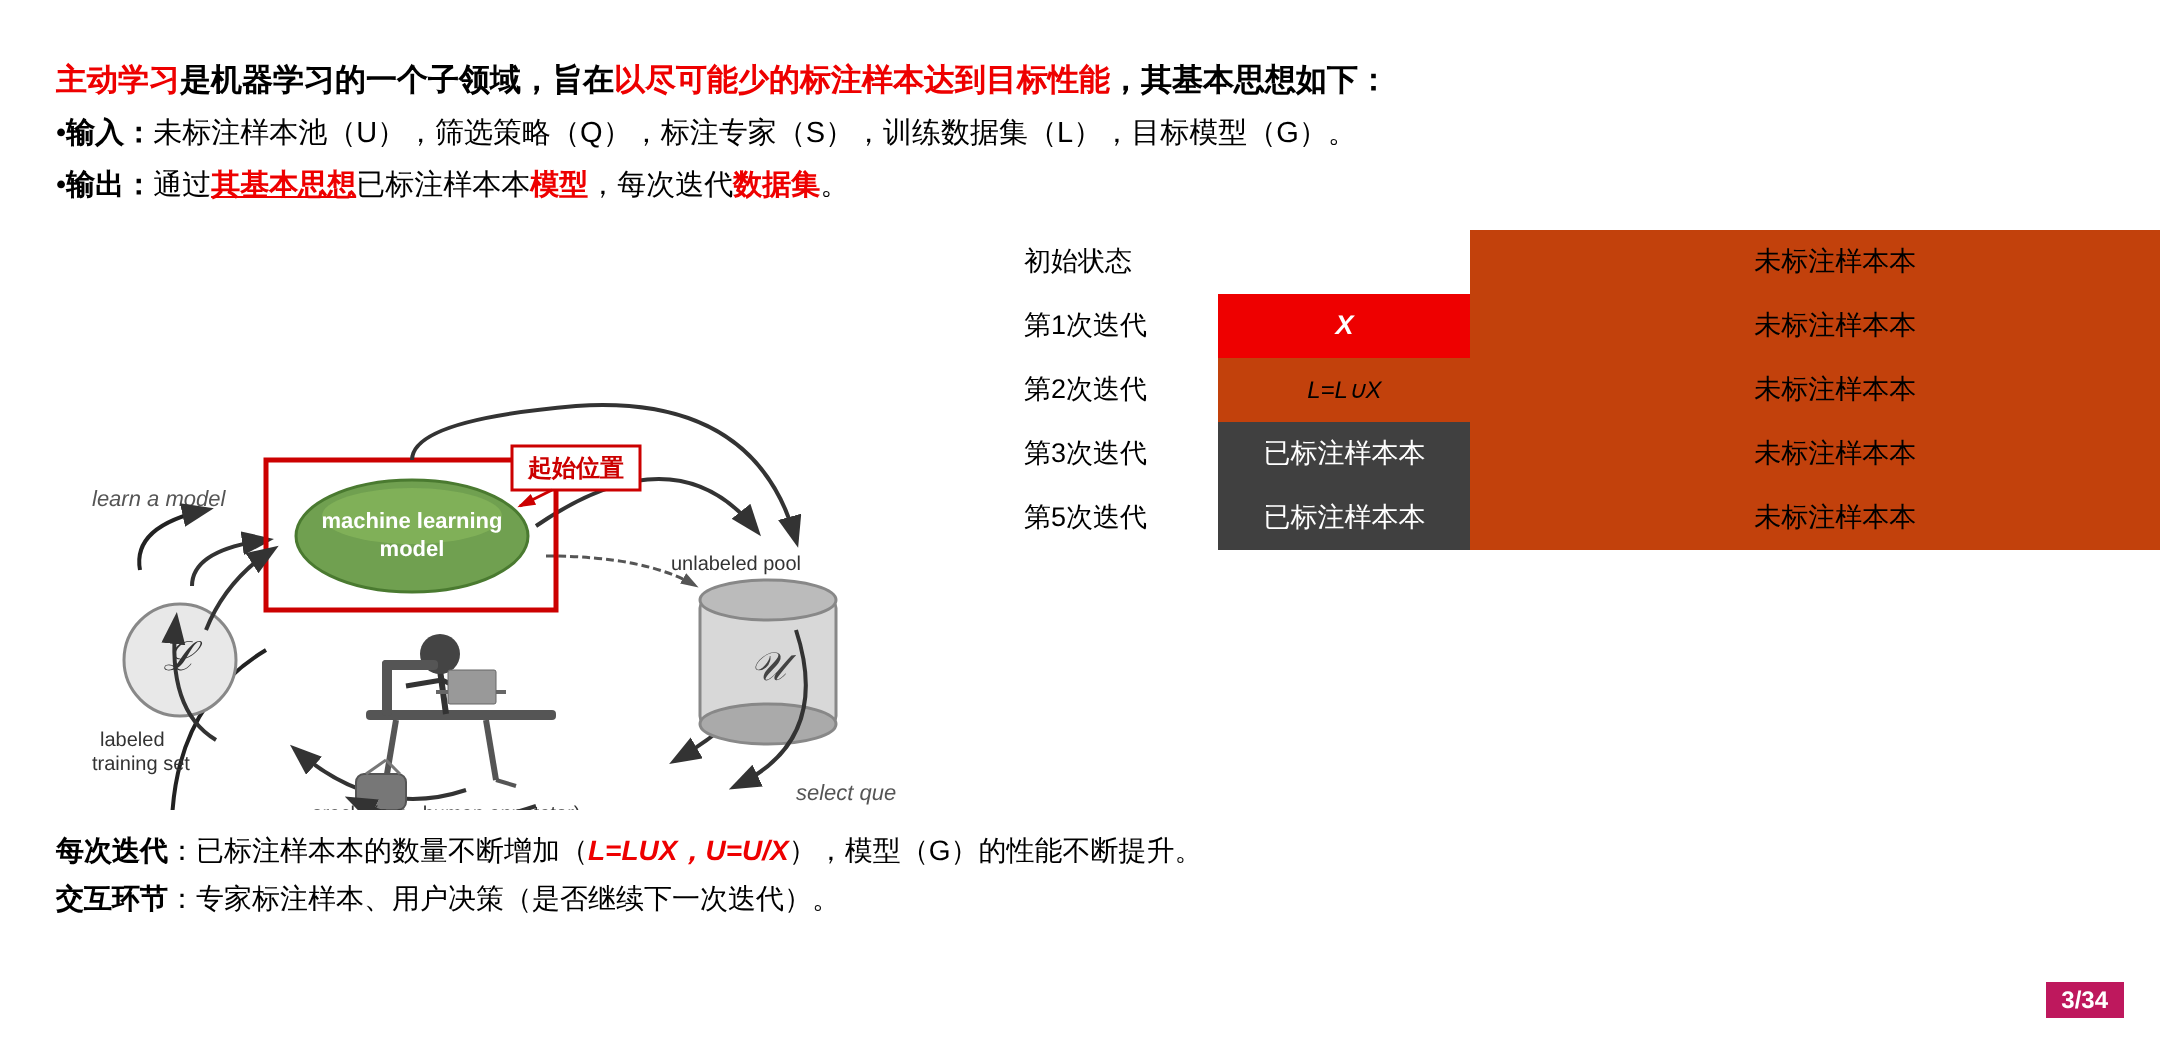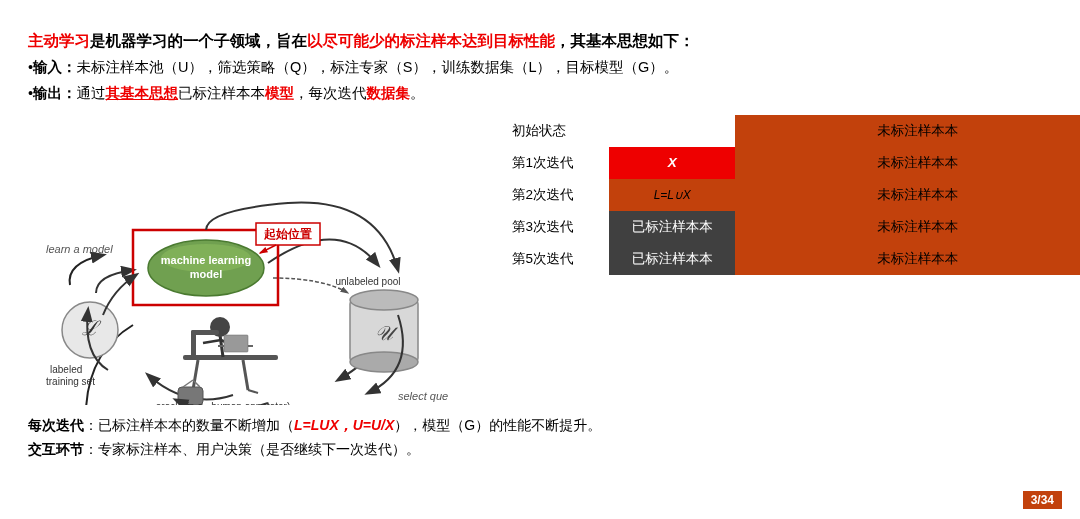--- a/index.html
+++ b/index.html
@@ -109,21 +109,21 @@
       font-size: 14px;
       line-height: 1.75;
     }
     .bottom-text .line { font-size: 14px; }
 
     
     .page-num {
       position: absolute;
       bottom: 10px;
       right: 18px;
-      background: #c2410c;
+      background: #be185d;
       color: white;
       font-size: 12px;
       padding: 2px 8px;
       font-weight: bold;
     }
 
     
     .diagram-svg {
       width: 420px;
       height: 290px;

